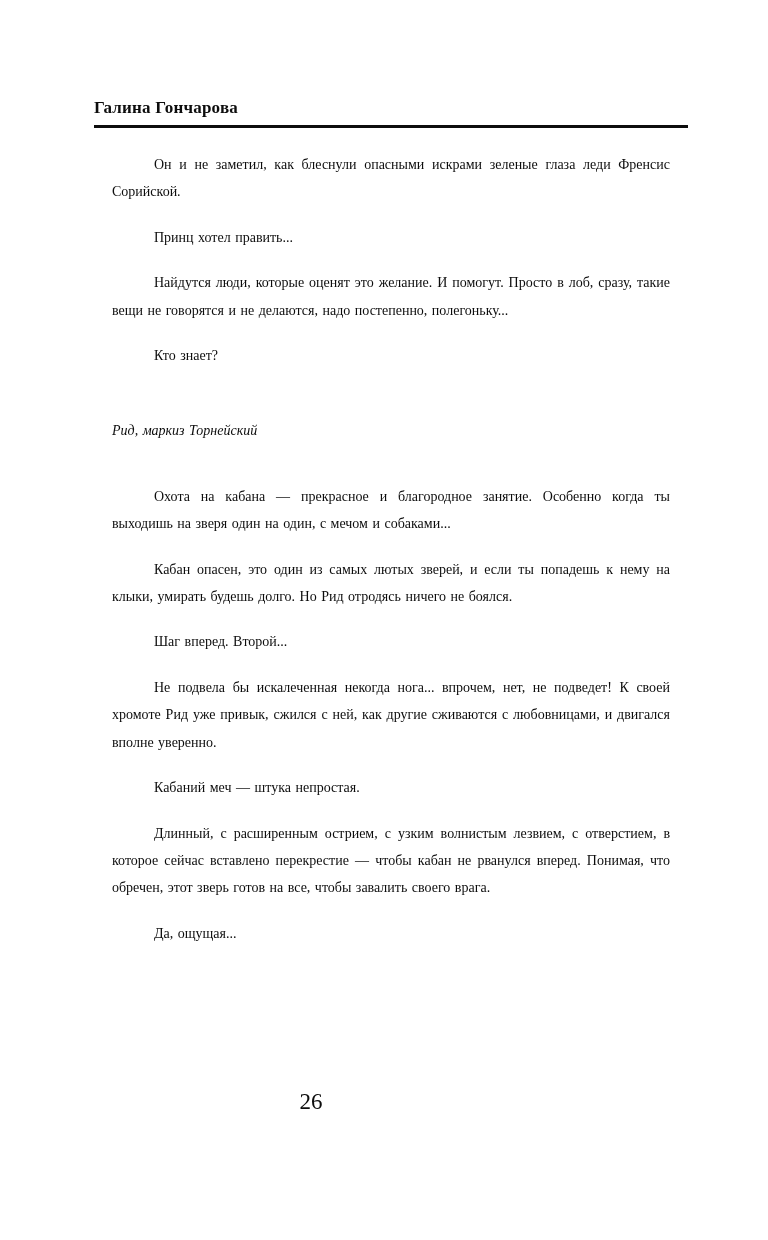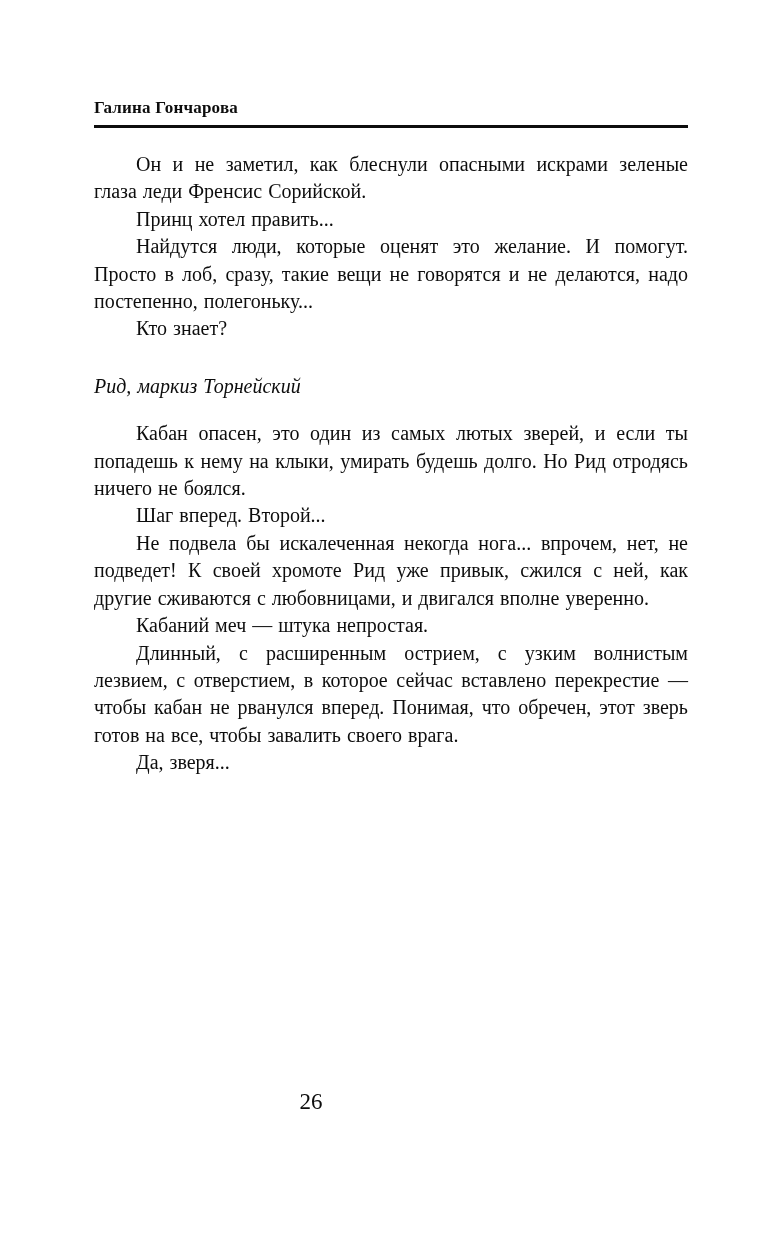--- a/index.html
+++ b/index.html
@@ -25,22 +25,22 @@
     font-size: 17px;
     font-weight: bold;
     letter-spacing: 0.2px;
     padding-bottom: 7px;
     border-bottom: 3px solid #0d0d0d;
   }
   .body-text {
     margin-top: 23px;
   }
   .body-text p {
-    margin: 0;
-    font-size: 20px;
+    margin: 18px;
+    font-size: 14px;
     line-height: 27.4px;
     text-align: justify;
     text-indent: 42px;
     word-spacing: 1px;
   }
   .section-heading {
     font-size: 27px;
     font-style: italic;
     font-weight: normal;
     text-align: center;
@@ -68,23 +68,24 @@
   <div class="running-head">Галина Гончарова</div>
 
   <div class="body-text">
     <p>Он и не заметил, как блеснули опасными искрами зеленые глаза леди Френсис Сорийской.</p>
     <p>Принц хотел править...</p>
     <p>Найдутся люди, которые оценят это желание. И помогут. Просто в лоб, сразу, такие вещи не говорятся и не делаются, надо постепенно, полегоньку...</p>
     <p>Кто знает?</p>
 
     <p class="section-heading">Рид, маркиз Торнейский</p>
 
+    <p>Охота на кабана — прекрасное и благородное занятие. Особенно когда ты выходишь на зверя один на один, с мечом и собаками...</p>
     <p>Кабан опасен, это один из самых лютых зверей, и если ты попадешь к нему на клыки, умирать будешь долго. Но Рид отродясь ничего не боялся.</p>
     <p>Шаг вперед. Второй...</p>
     <p>Не подвела бы искалеченная некогда нога... впрочем, нет, не подведет! К своей хромоте Рид уже привык, сжился с ней, как другие сживаются с любовницами, и двигался вполне уверенно.</p>
     <p>Кабаний меч — штука непростая.</p>
     <p>Длинный, с расширенным острием, с узким волнистым лезвием, с отверстием, в которое сейчас вставлено перекрестие — чтобы кабан не рванулся вперед. Понимая, что обречен, этот зверь готов на все, чтобы завалить своего врага.</p>
-    <p>Да, зверя...</p>
+    <p>Да, ощущая...</p>
   </div>
 
 </div>
 
 <div class="folio">26</div>
 
 </body></html>

